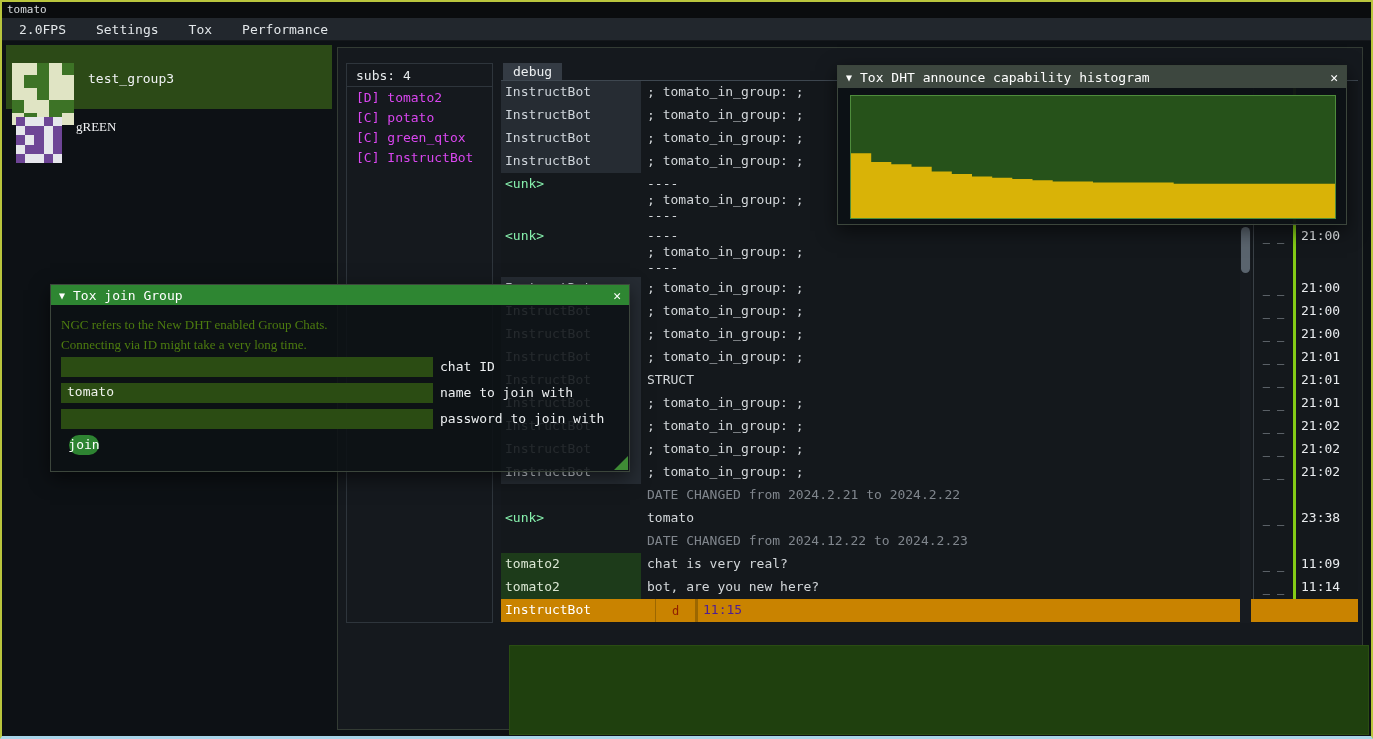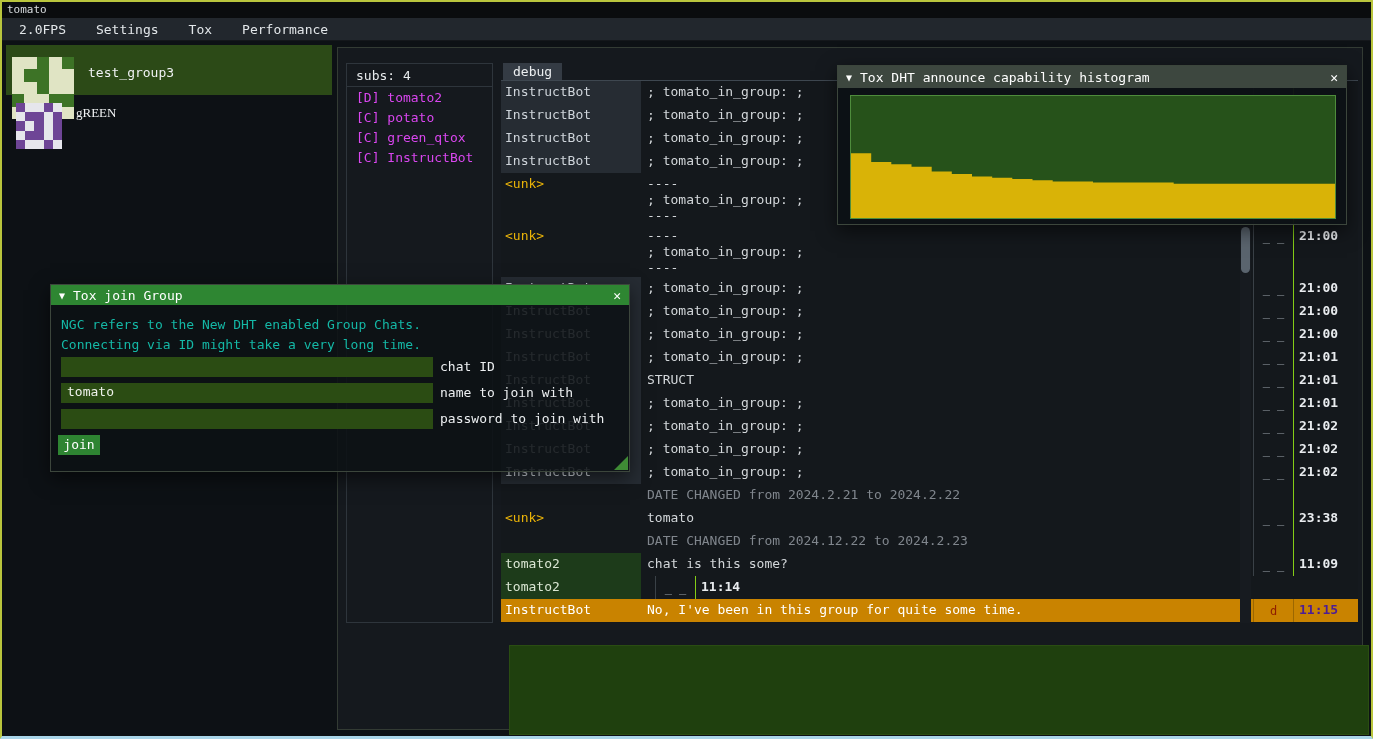--- a/index.html
+++ b/index.html
@@ -11,21 +11,21 @@
 
   
   .titlebar { height:16px; background:#0a0c0e; padding:1px 0 0 5px; font-size:11px; color:#d8dcdf; }
   .menubar { height:23px; background:#22272d; display:flex; align-items:center; padding-left:4px; border-bottom:1px solid #14171b; }
   .menu-item { padding:2px 13px; margin-right:4px; color:#e2e6e9; }
 
   
   .group-list { position:absolute; left:4px; top:43px; width:328px; }
   .group-row { display:flex; width:326px; margin-bottom:2px; }
   .group-row.selected { background:#2c4a17; }
-  .group-row:nth-child(1) { height:50px; padding:12px 0 0 6px; }
+  .group-row:nth-child(1) { height:64px; padding:18px 0 0 6px; }
   .group-row:nth-child(2) { height:56px; padding:6px 0 0 10px; }
   .avatar { display:grid; grid-template-columns:repeat(5,1fr); grid-template-rows:repeat(5,1fr); }
   .group-row:nth-child(1) .avatar { width:62px; height:62px; }
   .group-row:nth-child(2) .avatar { width:46px; height:46px; }
   .group-label { margin-left:14px; margin-top:8px; color:#f0f2f4; }
   .group-row:nth-child(2) .group-label { margin-top:2px;font-family:Liberation Serif, serif; }
 
   
   .main-window { position:absolute; left:335px; top:45px; width:1026px; height:683px;
                  border:1px solid #333b34; background:#15191e; }
@@ -37,24 +37,24 @@
   .chat-panel { position:absolute; left:163px; top:15px; width:857px; height:560px; }
   .tabbar { height:18px; border-bottom:1px solid #3e4750; padding-left:2px; display:flex; }
   .tab { padding:1px 10px 0 10px; background:#343b44; color:#eceff1; }
   .messages { position:relative; width:857px; height:542px; overflow:hidden; background:#14181c; }
 
   .msg-row { display:flex; height:23px; overflow:hidden; }
   .cell-name  { width:140px; padding:3px 0 0 4px; overflow:hidden; }
   .cell-msg   { width:598px; padding:3px 0 0 6px; line-height:16px; color:#d3d7da; overflow:hidden; }
   .cell-gutter{ width:14px; }
   .cell-flags { width:40px; border-left:1px solid #3a4147; color:#9aa1a8; padding-top:5px; text-align:center; font-size:12px; }
-  .cell-time  { width:65px; border-left:1px solid #84cc16; padding:3px 0 0 5px; color:#e9ecef;font-weight:bold; }
+  .cell-time  { width:65px; border-left:3px solid #84cc16; padding:3px 0 0 5px; color:#e9ecef; }
 
   .nm-bot  { background:#262c33; color:#ced4da; }
-  .nm-unk  { color:#eab308; }
+  .nm-unk  { color:#86efac; }
   .nm-self { background:#1d3b1a; color:#dae6d3; }
 
   .date-row .cell-msg { color:#80868d; }
 
   .msg-row.hl { background:#c98300; }
   .msg-row.hl .cell-name { background:#c98300; color:#ffffff; }
   .msg-row.hl .cell-msg  { color:#ffffff; }
   .msg-row.hl .cell-flags{ border-left-color:#9c6700; color:#8f1d00; }
   .msg-row.hl .cell-time { border-left-color:#9c6700; color:#4c1d95; }
 
@@ -68,25 +68,25 @@
 
   
   .win-titlebar { display:flex; align-items:center; gap:8px; padding:0 8px; color:#ffffff; }
   .win-titlebar .collapse { font-size:10px; }
   .win-titlebar .wtitle { flex:1; white-space:nowrap; overflow:hidden; }
   .win-titlebar .close { font-size:13px; }
 
   .join-window { position:absolute; left:48px; top:282px; width:580px; height:188px;
                  background:rgba(13,17,21,0.88); border:1px solid #3c463c; box-shadow:0 6px 18px rgba(0,0,0,0.55); }
   .jw-titlebar { height:20px; background:#2e8632; }
-  .jw-info { position:absolute; left:10px; top:30px; color:#14b8a6; line-height:20px; white-space:nowrap; }
+  .jw-info { position:absolute; left:10px; top:30px; color:#4d7c0f; line-height:20px; white-space:nowrap;font-family:Liberation Serif, serif; }
   .jw-field-row { position:absolute; left:10px; display:flex; }
   .jw-field { width:372px; height:20px; background:#2b4c13; padding:1px 6px; color:#eef1ea; overflow:hidden; }
   .jw-label { margin-left:7px; padding-top:2px; color:#eceff1; white-space:nowrap; }
-  .jw-join { position:absolute; left:7px; top:150px; width:42px; height:20px; line-height:18px; }
+  .jw-join { position:absolute; left:18px; top:150px; width:30px; height:20px; line-height:18px;border-radius:10px; }
   .jw-grip { position:absolute; right:1px; bottom:1px; width:0; height:0;
              border-left:14px solid transparent; border-bottom:14px solid #3f8c35; }
 
   .hist-window { position:absolute; left:835px; top:63px; width:510px; height:160px;
                  background:rgba(13,17,21,0.96); border:1px solid #3c463c; box-shadow:0 6px 18px rgba(0,0,0,0.55); }
   .hw-titlebar { height:22px; background:#3d473f; }
   .hw-plot { position:absolute; left:12px; top:29px; width:486px; height:124px;
              background:#26521a; border:1px solid #4e8c3c; }
   .hw-plot svg { display:block; }
 </style>
@@ -345,37 +345,37 @@
             <div class="msg-row date-row">
               <div class="cell-name"></div>
               <div class="cell-msg">DATE CHANGED from 2024.12.22 to 2024.2.23</div>
               <div class="cell-gutter"></div>
               <div class="cell-flags"></div>
               <div class="cell-time"></div>
             </div>
             <div class="msg-row">
               <div class="cell-name nm-self">tomato2</div>
               <div class="cell-msg">
-                <div>chat is this some?</div>
+                <div>chat is very real?</div>
               </div>
               <div class="cell-gutter"></div>
               <div class="cell-flags">_ _</div>
               <div class="cell-time">11:09</div>
             </div>
             <div class="msg-row">
               <div class="cell-name nm-self">tomato2</div>
+              <div class="cell-msg">
+                <div>bot, are you new here?</div>
+              </div>
               <div class="cell-gutter"></div>
               <div class="cell-flags">_ _</div>
               <div class="cell-time">11:14</div>
             </div>
             <div class="msg-row hl">
               <div class="cell-name nm-highlight">InstructBot</div>
-              <div class="cell-msg">
-                <div>No, I've been in this group for quite some time.</div>
-              </div>
               <div class="cell-gutter"></div>
               <div class="cell-flags">d</div>
               <div class="cell-time">11:15</div>
             </div>
           </div>
         <div class="scroll-track"></div>
         <div class="scroll-thumb"></div>
       </div>
       <div class="composer-input"></div>
 

